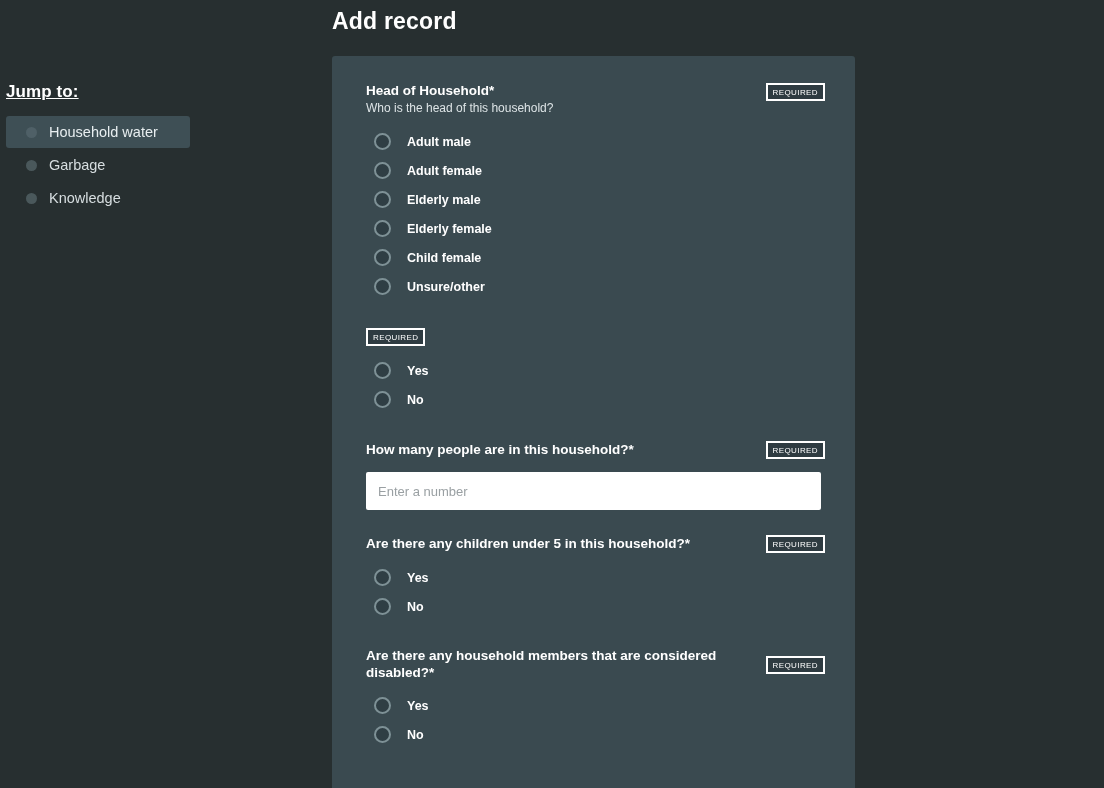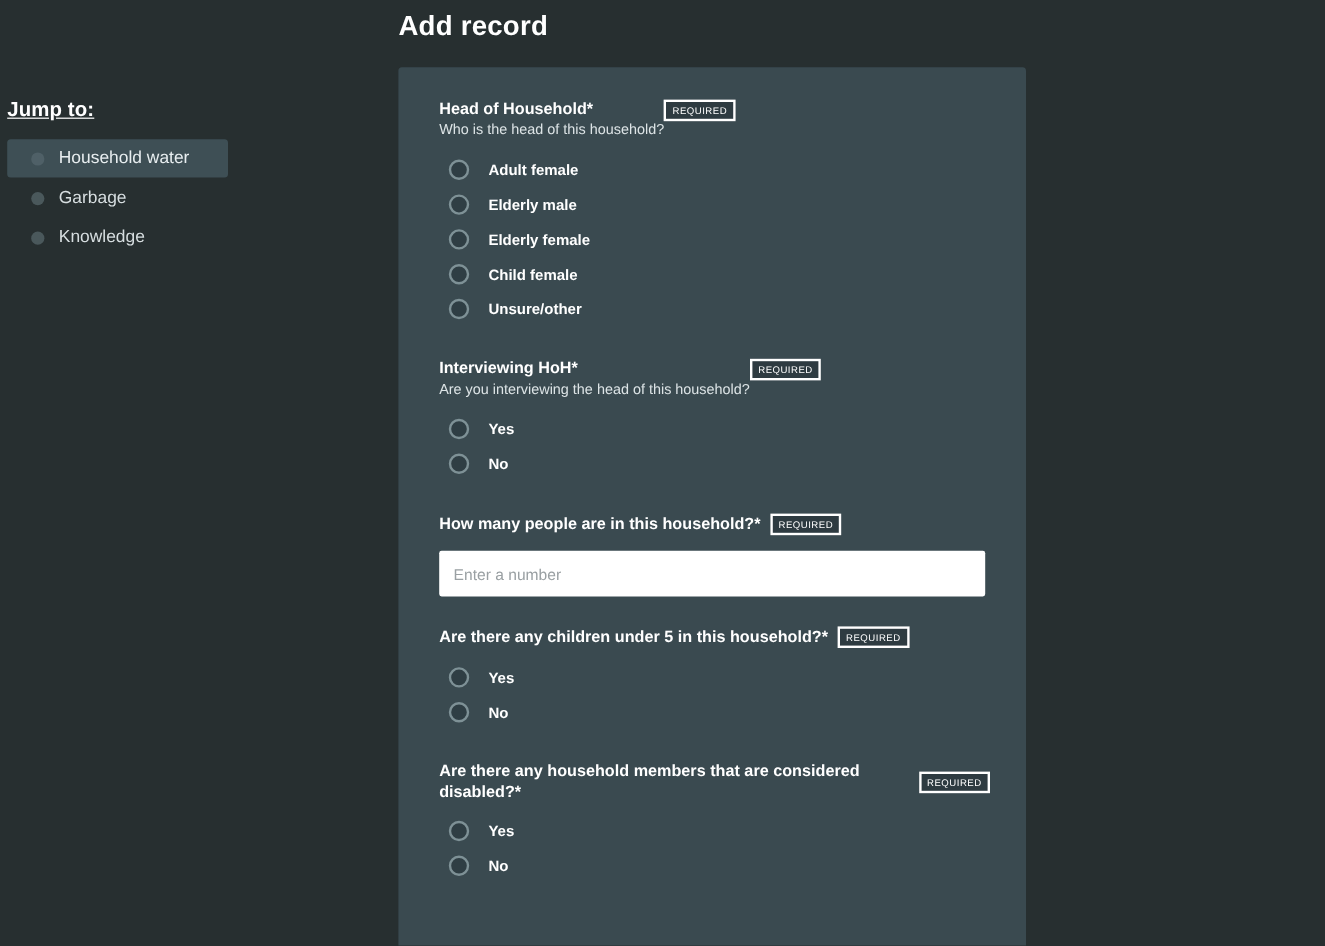--- a/index.html
+++ b/index.html
@@ -103,21 +103,21 @@
   }
 
   .question {
     position: relative;
     margin-bottom: 26px;
   }
 
   .q-head {
     display: flex;
     align-items: flex-start;
-    justify-content: flex-start;
+    justify-content: space-between;
   }
 
   .q-title {
     font-size: 13.5px;
     font-weight: bold;
     color: #ffffff;
     line-height: 17px;
     padding-right: 8px;
   }
 
@@ -221,20 +221,24 @@
       <div class="q-head">
         <div>
           <div class="q-title">Head of Household*</div>
           <div class="q-sub">Who is the head of this household?</div>
         </div>
         <div class="required-badge">REQUIRED</div>
       </div>
       <div class="options">
         <div class="option">
           <span class="radio"></span>
+          <span class="option-label">Adult male</span>
+        </div>
+        <div class="option">
+          <span class="radio"></span>
           <span class="option-label">Adult female</span>
         </div>
         <div class="option">
           <span class="radio"></span>
           <span class="option-label">Elderly male</span>
         </div>
         <div class="option">
           <span class="radio"></span>
           <span class="option-label">Elderly female</span>
         </div>
@@ -244,24 +248,20 @@
         </div>
         <div class="option">
           <span class="radio"></span>
           <span class="option-label">Unsure/other</span>
         </div>
       </div>
     </div>
 
     <div class="question">
       <div class="q-head">
-        <div>
-          <div class="q-title">Interviewing HoH*</div>
-          <div class="q-sub">Are you interviewing the head of this household?</div>
-        </div>
         <div class="required-badge">REQUIRED</div>
       </div>
       <div class="options">
         <div class="option">
           <span class="radio"></span>
           <span class="option-label">Yes</span>
         </div>
         <div class="option">
           <span class="radio"></span>
           <span class="option-label">No</span>

